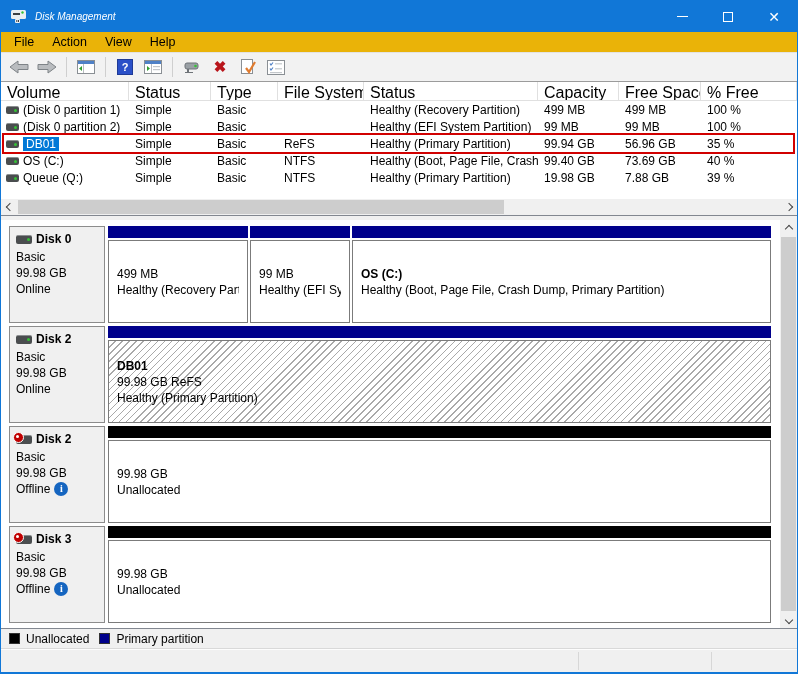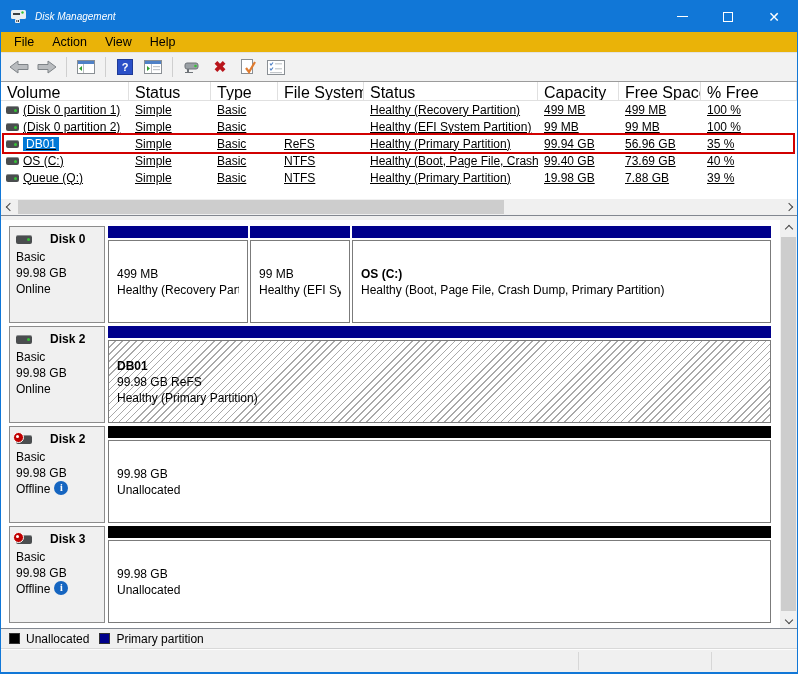--- a/index.html
+++ b/index.html
@@ -29,21 +29,21 @@
   .tbtn { width:24px; height:24px; display:flex; align-items:center; justify-content:center; }
   .tsep { width:1px; height:20px; background:#cfcfcf; margin:0 3px; }
   .redx { color:#b9151b; font-size:15px; font-weight:bold; }
 
   
   .toppane { flex:0 0 134px; background:#fff; border-bottom:1px solid #828790; position:relative; }
   .grid-row { display:grid; grid-template-columns:128px 82px 67px 86px 174px 81px 82px 1fr; }
   .thead { height:19px; border-bottom:1px solid #e0e0e0; }
   .thead .cell { border-right:1px solid #e0e0e0; padding:2px 0 0 6px; font-size:16px; overflow:hidden; white-space:nowrap; }
   .trow { height:17px; align-items:center; }
-  .trow .cell { padding:0 0 0 6px; overflow:hidden; white-space:nowrap; font-size:12px;text-decoration:underline; }
+  .trow .cell { padding:0 0 0 6px; overflow:hidden; white-space:nowrap; font-size:12px; }
   .vol-cell { display:flex; align-items:center; gap:4px; padding-left:5px !important; }
   .drive-ico { width:13px; height:8px; background:#4a4d4f; border-radius:2px; position:relative; flex:0 0 13px;
                border-top:1px solid #8b8e90; }
   .drive-ico::after { content:""; position:absolute; right:2px; top:2px; width:3px; height:3px;
                       background:#35c135; border-radius:50%; }
   .sel-chip { background:#0078d7; color:#fff; padding:0 3px; }
   .annotation-box { position:absolute; left:1px; right:2px; top:51px; height:21px;
                     border:2px solid #d10000; pointer-events:none; }
 
   
@@ -51,23 +51,23 @@
              display:flex; align-items:center; }
   .hs-arrow { width:17px; height:16px; display:flex; align-items:center; justify-content:center; color:#5a5a5a; font-size:11px; }
   .hs-thumb { position:absolute; left:17px; width:486px; top:1px; bottom:1px; background:#cdcdcd; }
 
   .splitter { flex:0 0 4px; background:#f0f0f0; }
 
   
   .bottompane { flex:0 0 409px; background:#fff; border-bottom:1px solid #828790; position:relative; padding-top:6px; }
   .disk-row { display:flex; margin:0 26px 3px 8px; height:97px; }
   .disk-hdr { width:96px; flex:0 0 96px; border:1px solid #8c8c8c; background:#f0f0f0; padding:5px 4px 0 6px; }
-  .disk-hdr .dh-title { display:flex; align-items:center; gap:18px; font-weight:bold; margin-bottom:3px;text-align:center; }
+  .disk-hdr .dh-title { display:flex; align-items:center; gap:4px; font-weight:bold; margin-bottom:3px;text-align:center; }
   .disk-hdr .dh-line { line-height:16px; }
-  .dh-state { display:flex; align-items:flex-start; gap:4px; }
+  .dh-state { display:flex; align-items:center; gap:4px; }
   .dsk-ico { width:16px; height:9px; background:#4a4d4f; border-radius:2px; border-top:1px solid #8b8e90; position:relative; flex:0 0 16px; }
   .dsk-ico::after { content:""; position:absolute; right:2px; top:2px; width:3px; height:3px; background:#35c135; border-radius:50%; }
   .dsk-ico.offline::before { content:""; position:absolute; left:-3px; top:-4px; width:9px; height:9px;
         background:#c00000; border-radius:50%; border:1px solid #fff; }
   .dsk-ico.offline::after { content:""; position:absolute; left:0px; top:-1px; width:3px; height:3px;
         background:#fff; border-radius:50%; right:auto; }
   .info-ico { width:14px; height:14px; border-radius:50%; background:#1565c0; color:#fff;
               font-size:10px; font-weight:bold; font-family:"Liberation Serif", serif;
               display:inline-flex; align-items:center; justify-content:center; }
   .part-strip { flex:1; display:flex; gap:2px; margin-left:3px; }

